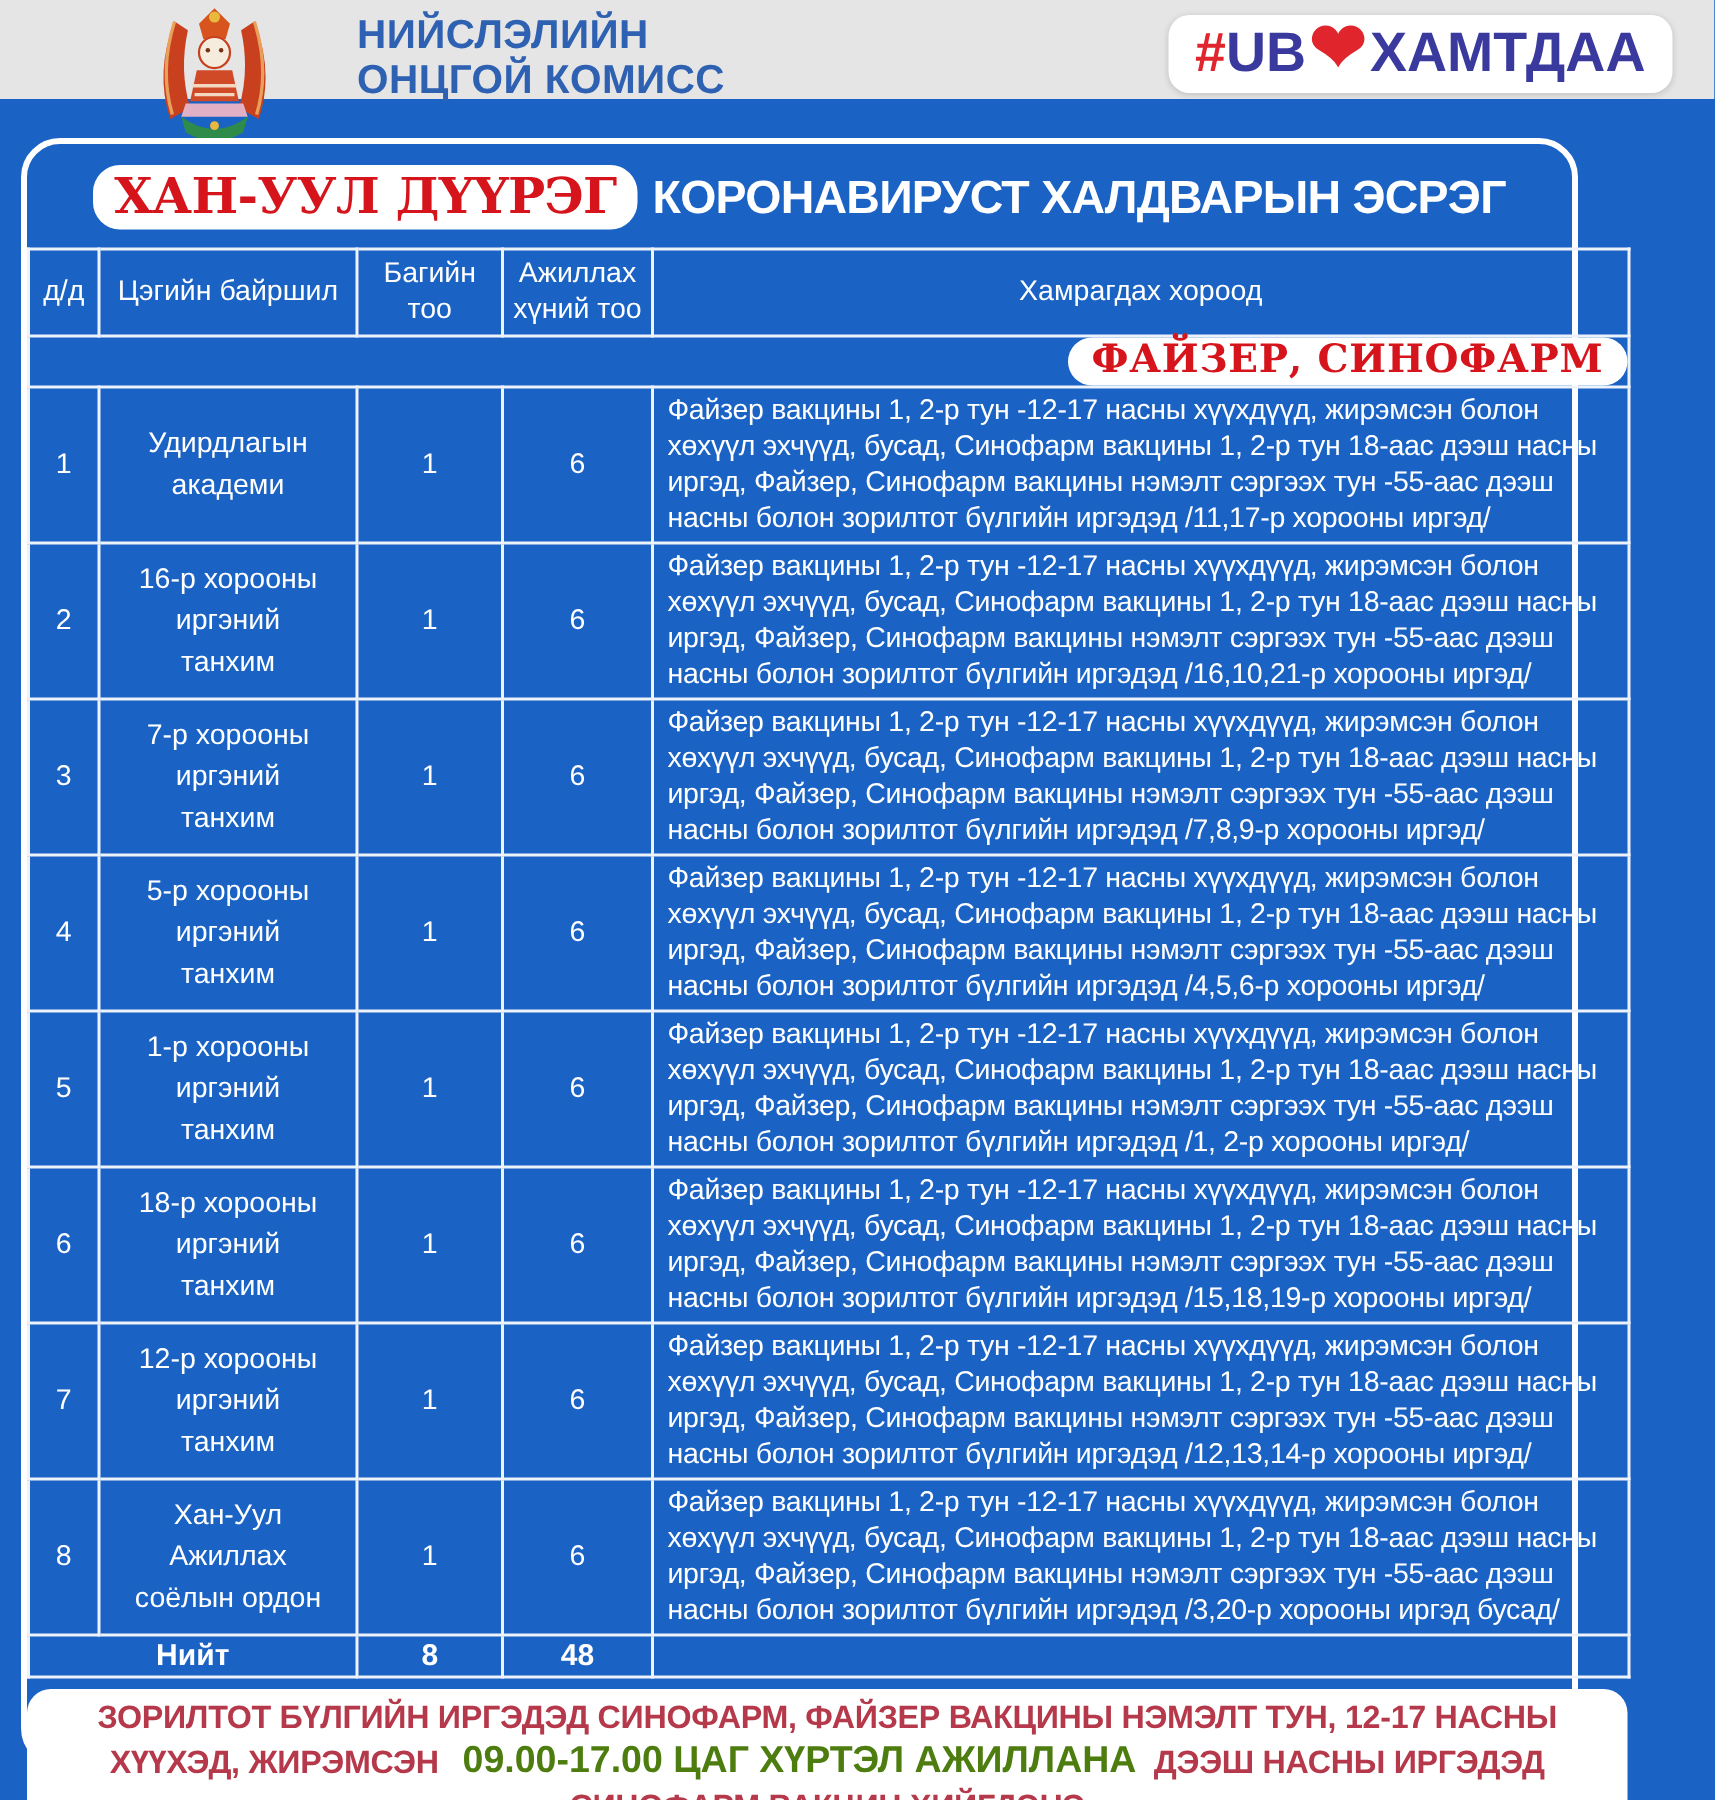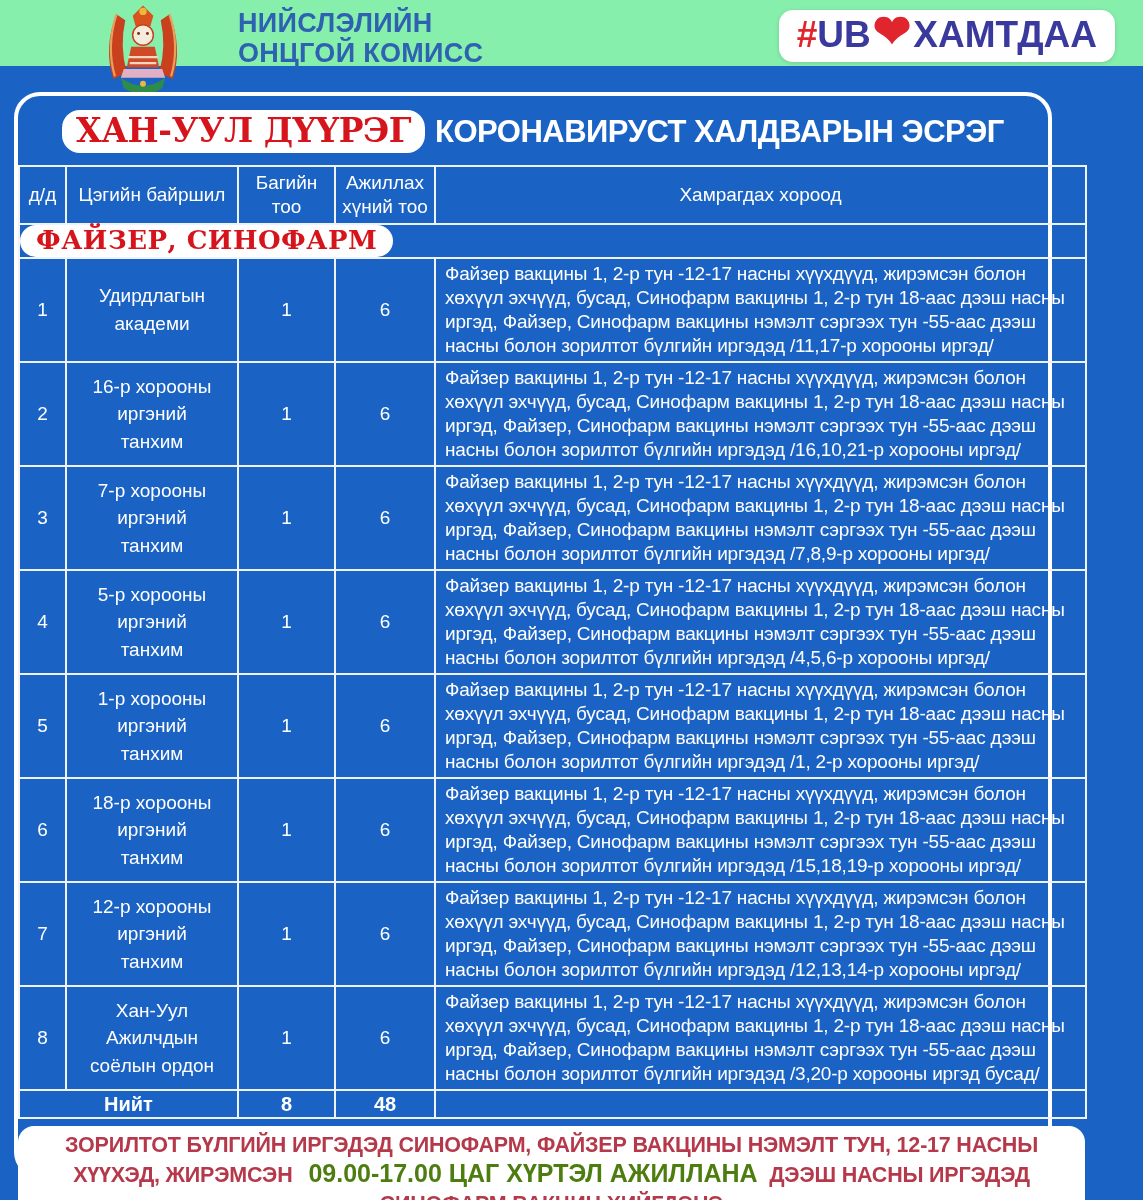--- a/index.html
+++ b/index.html
@@ -8,21 +8,21 @@
     background: #1a63c5;
     font-family: "Liberation Sans", sans-serif;
     position: relative;
     overflow: hidden;
   }
 
   
   .topbar {
     position: relative;
     height: 66px;
-    background: #86efac;
+    background: #e5e5e5;
     z-index: 1;
   }
   .emblem {
     position: absolute;
     left: 64px; top: 4px;
     width: 158px; height: 96px;
     z-index: 5;
   }
   .org-name {
     position: absolute;
@@ -108,21 +108,21 @@
   table.plan thead th {
     height: 58px;
     font-size: 19px;
     font-weight: normal;
     text-align: center;
     line-height: 1.25;
     padding: 2px 4px;
   }
   tr.section-row td {
     height: 34px;
-    text-align: left;
+    text-align: right;
     border-left: 2px solid #eef2fa;
     border-right: 2px solid #eef2fa;
   }
   .section-pill {
     display: inline-block;
     background: #ffffff;
     border-radius: 999px;
     padding: 0px 16px 2px 16px;
     color: #d6141c;
     font-family: "DejaVu Serif", "Liberation Serif", serif;
@@ -296,21 +296,21 @@
   <tr class="data-row">
     <td class="c-num">7</td>
     <td class="c-loc">12-р хорооны иргэний танхим</td>
     <td class="c-teams">1</td>
     <td class="c-workers">6</td>
     <td class="c-cov">Файзер вакцины 1, 2-р тун -12-17 насны хүүхдүүд, жирэмсэн болон хөхүүл эхчүүд, бусад, Синофарм вакцины 1, 2-р тун 18-аас дээш насны иргэд, Файзер, Синофарм вакцины нэмэлт сэргээх тун -55-аас дээш насны болон зорилтот бүлгийн иргэдэд /12,13,14-р хорооны иргэд/</td>
   </tr>
 
   <tr class="data-row">
     <td class="c-num">8</td>
-    <td class="c-loc">Хан-Уул Ажилчдын соёлын ордон</td>
+    <td class="c-loc">Хан-Уул Ажиллах соёлын ордон</td>
     <td class="c-teams">1</td>
     <td class="c-workers">6</td>
     <td class="c-cov">Файзер вакцины 1, 2-р тун -12-17 насны хүүхдүүд, жирэмсэн болон хөхүүл эхчүүд, бусад, Синофарм вакцины 1, 2-р тун 18-аас дээш насны иргэд, Файзер, Синофарм вакцины нэмэлт сэргээх тун -55-аас дээш насны болон зорилтот бүлгийн иргэдэд /3,20-р хорооны иргэд бусад/</td>
   </tr>
 <tr class="total-row" id="total-row">
         <td colspan="2">Нийт</td>
         <td>8</td>
         <td>48</td>
         <td></td>
       </tr>

